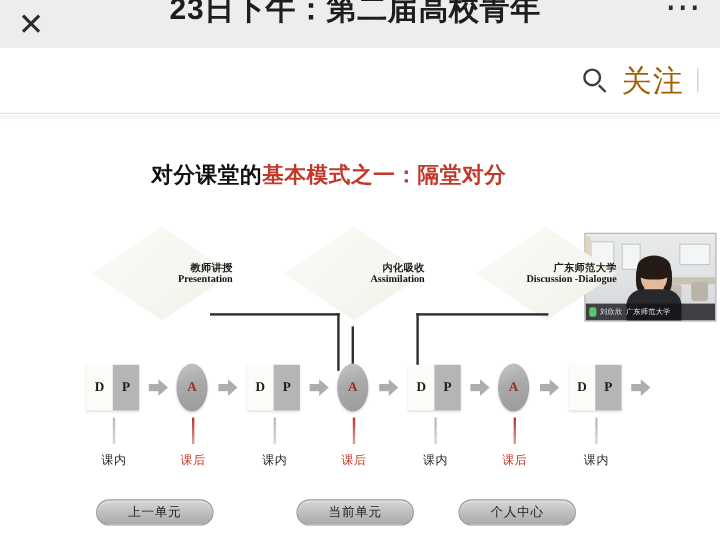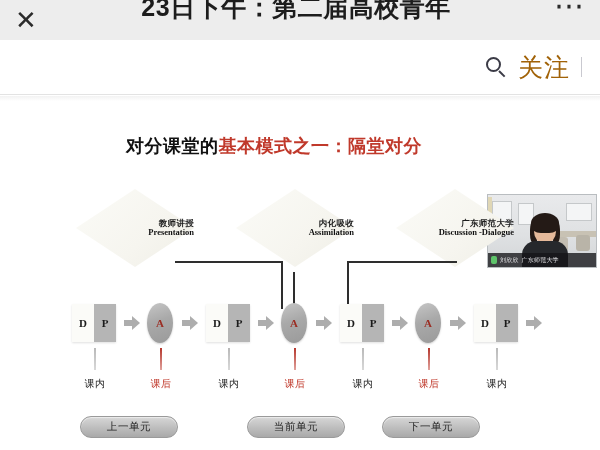--- a/index.html
+++ b/index.html
@@ -345,15 +345,15 @@
   <div class="plabel inc" style="left:95px;  top:281px;">课内</div>
   <div class="plabel out" style="left:161px; top:281px;">课后</div>
   <div class="plabel inc" style="left:229px; top:281px;">课内</div>
   <div class="plabel out" style="left:295px; top:281px;">课后</div>
   <div class="plabel inc" style="left:363px; top:281px;">课内</div>
   <div class="plabel out" style="left:429px; top:281px;">课后</div>
   <div class="plabel inc" style="left:497px; top:281px;">课内</div>
 
   <div class="pill" style="left:80px;  top:320px; width:98px;">上一单元</div>
   <div class="pill" style="left:247px; top:320px; width:98px;">当前单元</div>
-  <div class="pill" style="left:382px; top:320px; width:98px;">下一单元</div>
+  <div class="pill" style="left:382px; top:320px; width:98px;">个人中心</div>
 
 </div>
 
 </body></html>

